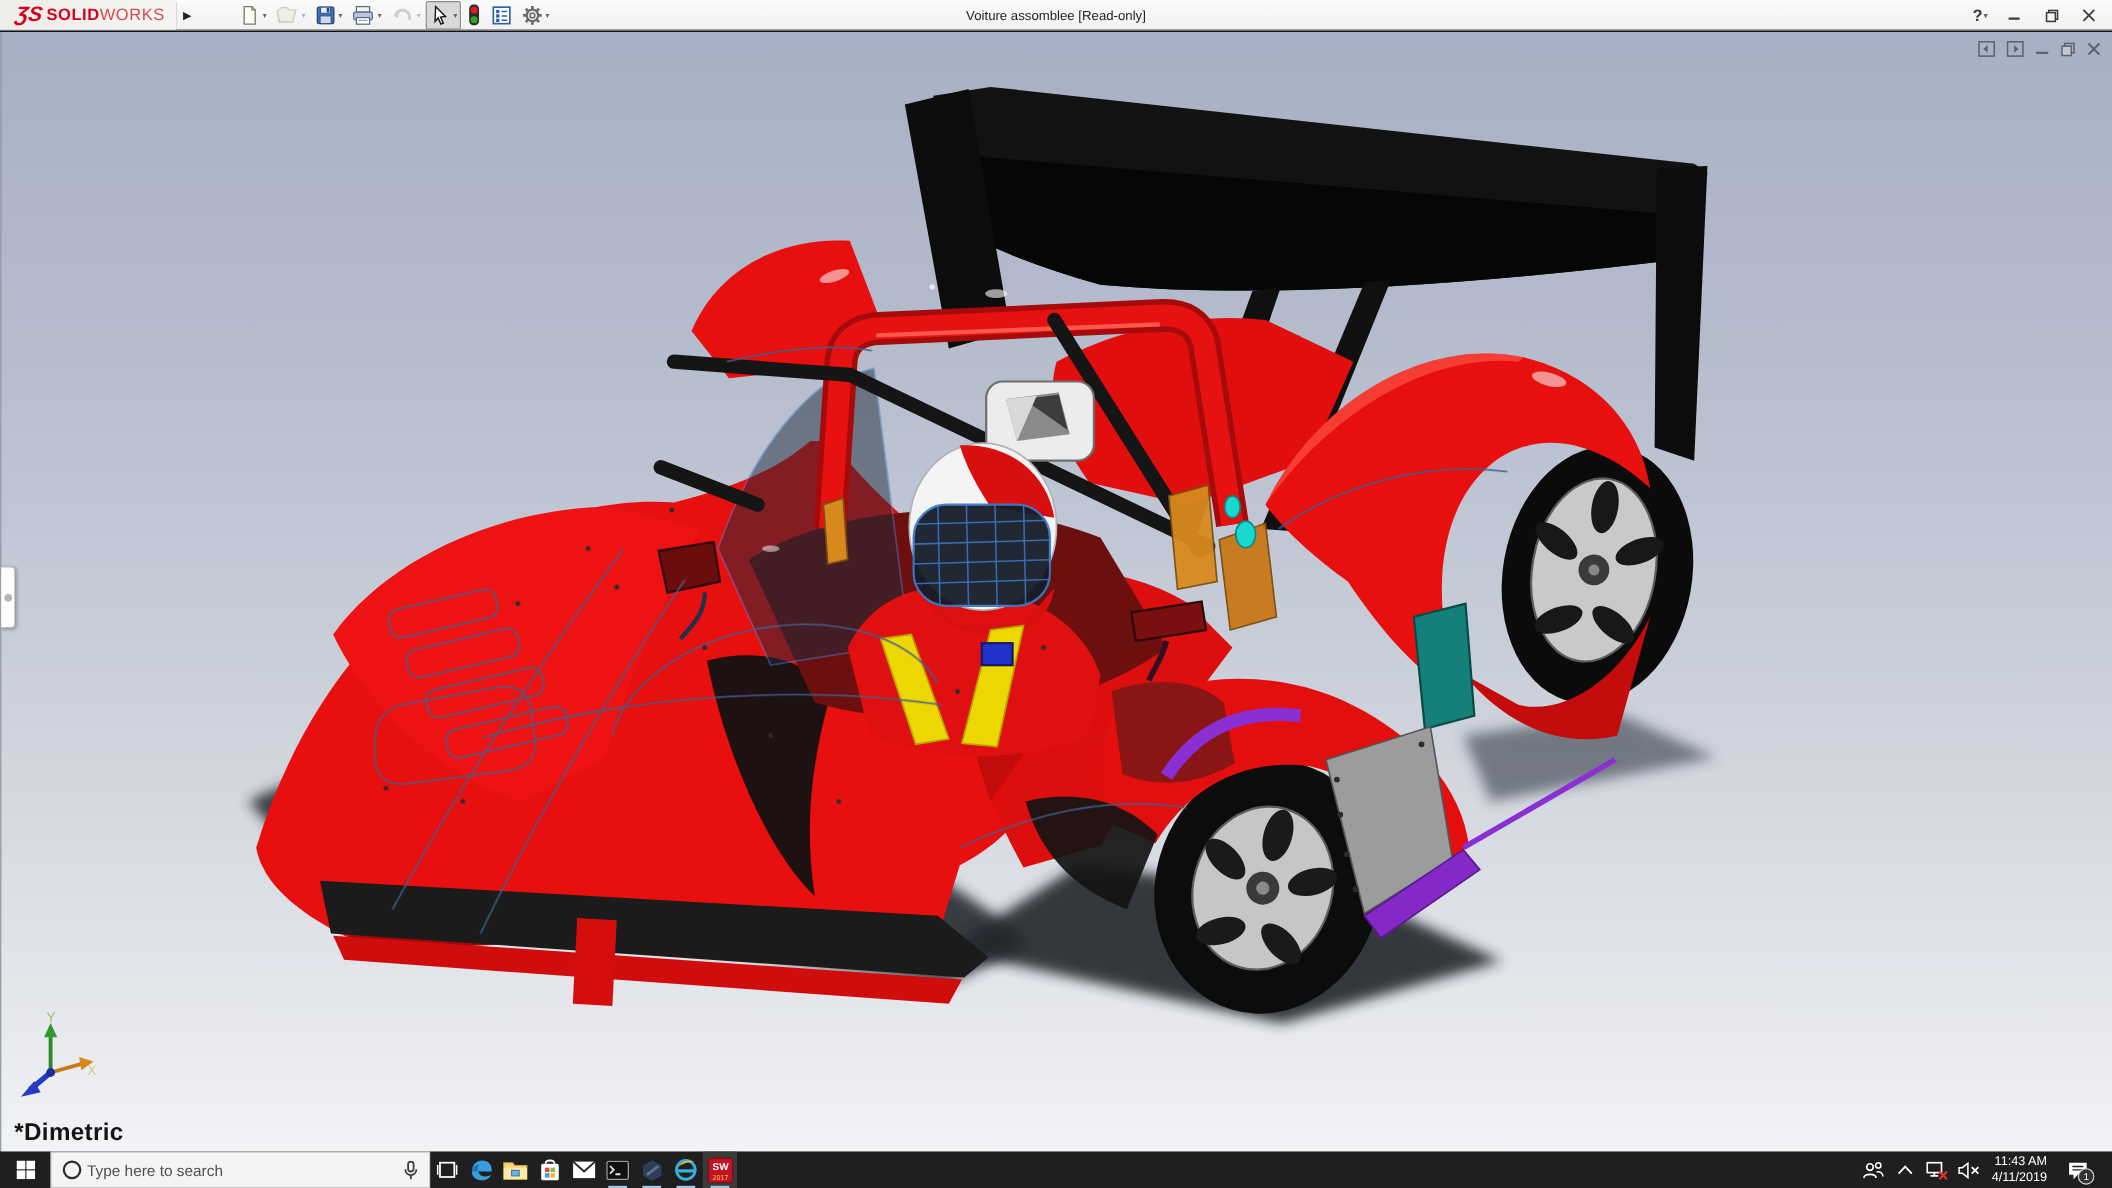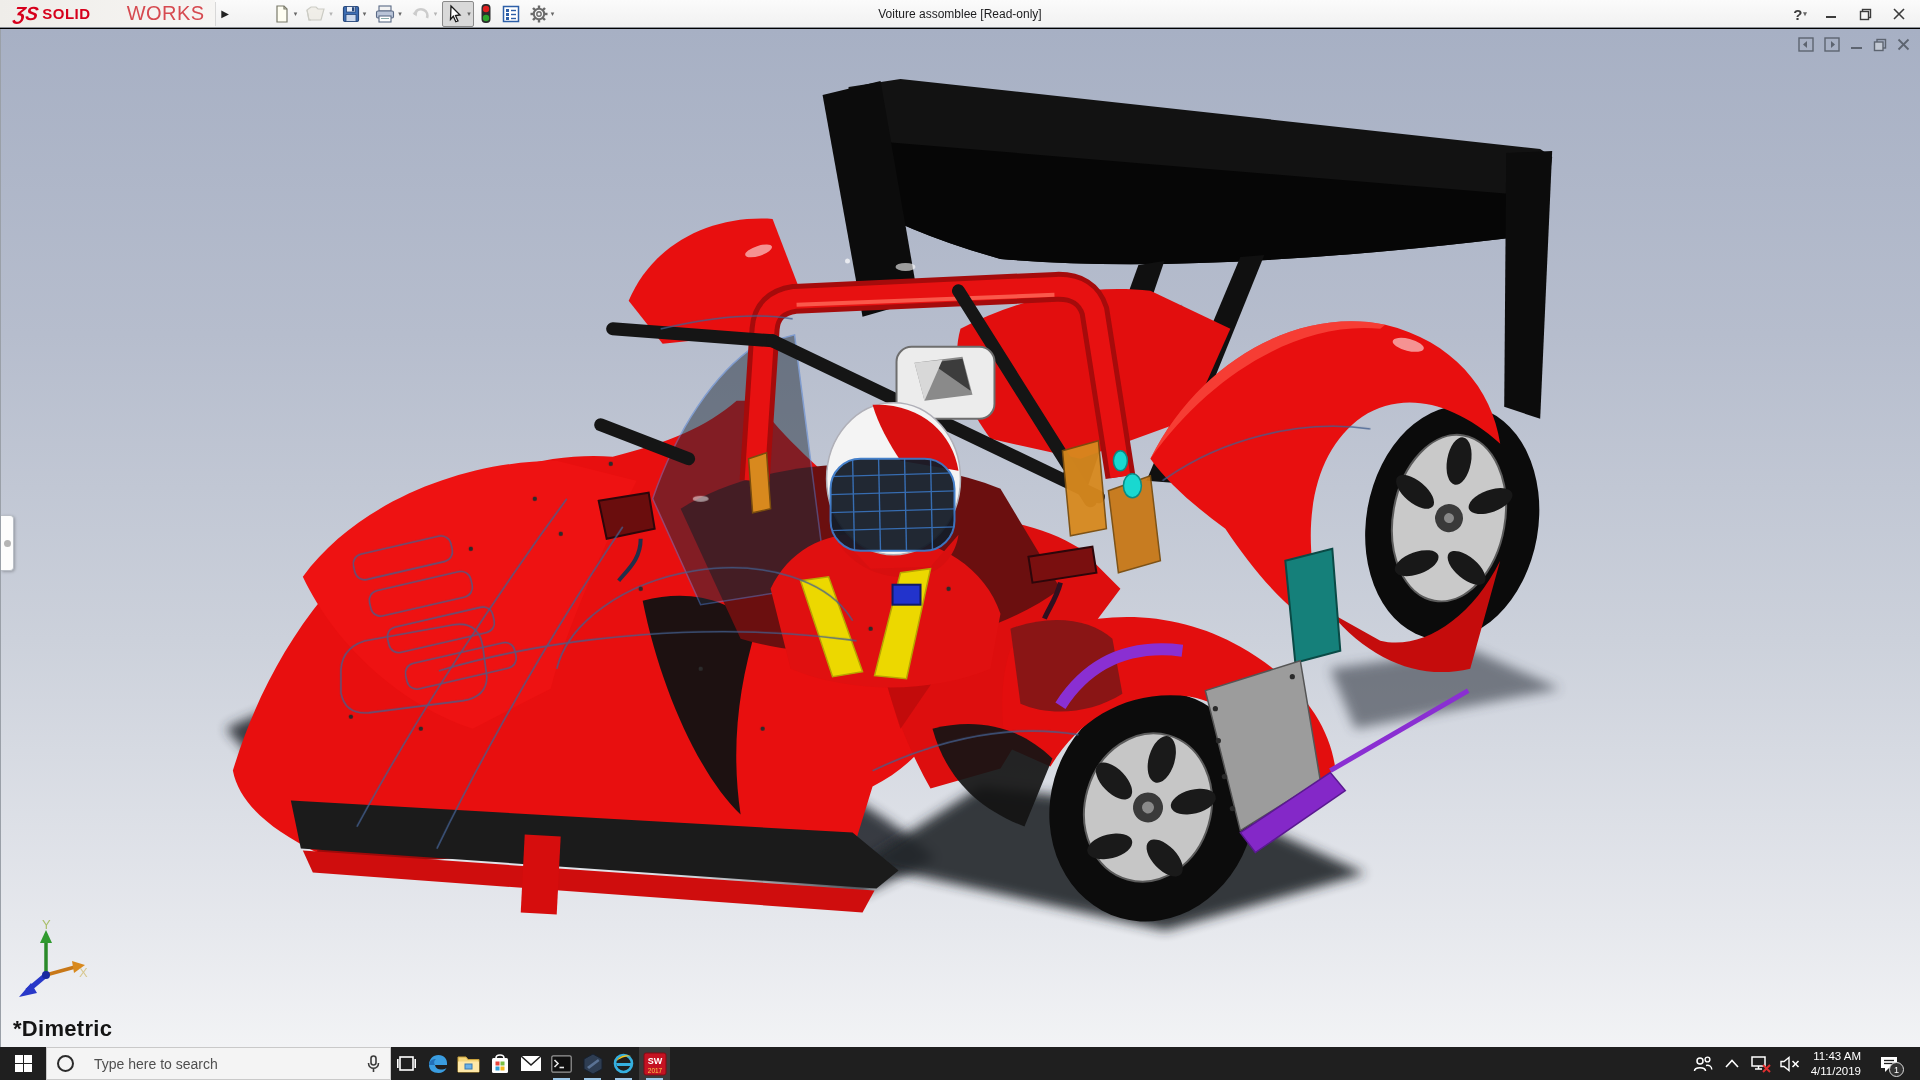--- a/index.html
+++ b/index.html
@@ -8,21 +8,21 @@
 
   
   .titlebar { position:absolute; top:0; left:0; width:1920px; height:28px;
     background:linear-gradient(#fbfbfb,#f1f1f1); border-bottom:1px solid #8a8f96;
     display:flex; align-items:center; z-index:30; }
   .logo { display:flex; align-items:baseline; padding:0 10px 0 14px; height:100%;
     align-items:center; background:linear-gradient(90deg,#efede9,#f6f5f3); }
   .logo .mark { color:#d6001c; font-size:19px; font-weight:bold; font-style:italic;
     margin-right:4px; transform:skewX(-8deg); }
   .logo .solid { color:#d6001c; font-size:15px; font-weight:800; letter-spacing:.5px; }
-  .logo .works { color:#d64a50; font-size:20px; font-weight:400; letter-spacing:.5px;margin-left:36px; }
+  .logo .works { color:#d64a50; font-size:15px; font-weight:400; letter-spacing:.5px; }
   .flyout { width:20px; height:24px; display:flex; align-items:center; justify-content:center;
     border-left:1px solid #d8d8d8; color:#222; font-size:10px; cursor:pointer; }
   .tools { display:flex; align-items:center; margin-left:34px; gap:2px; }
   .tool { display:flex; align-items:center; padding:1px 2px; border:1px solid transparent;
     border-radius:2px; height:26px; }
   .tool.active { background:#d9d9d9; border-color:#8a8a8a; }
   .tool .caret { font-size:7px; color:#666; margin-left:2px; }
   .tool svg { display:block; }
   .tool.disabled { opacity:.45; }
   .tb-title { position:absolute; left:0; right:0; text-align:center; font-size:12px;
@@ -49,21 +49,21 @@
   .view-label { position:absolute; left:12px; bottom:5px; font-size:22px; font-weight:bold;
     color:#141414; z-index:6; letter-spacing:.3px; }
   .triad { position:absolute; left:8px; bottom:46px; z-index:6; }
   .model-svg { position:absolute; inset:0; }
 
   
   .taskbar { position:absolute; left:0; bottom:0; width:1920px; height:33px;
     background:#1f1f1f; display:flex; align-items:stretch; z-index:40; }
   .start { width:46px; display:flex; align-items:center; justify-content:center; }
   .searchbox { width:345px; background:#f4f4f4; border:1px solid #c9c9c9;
-    display:flex; align-items:center; padding:0 10px; gap:20px; }
+    display:flex; align-items:center; padding:0 10px; gap:5px; }
   .searchbox .ring { width:17px; height:17px; border:2.5px solid #2b2b2b; border-radius:50%; }
   .searchbox .ph { font-size:14px; color:#4f4f4f; flex:1; }
   .tb-icons { display:flex; align-items:stretch; }
   .tbi { width:31px; display:flex; align-items:center; justify-content:center;
     position:relative; }
   .tbi.running::after { content:""; position:absolute; left:7px; right:7px; bottom:0;
     height:2.5px; background:#9cc7e8; }
   .tbi.active-app { background:#3a3a3a; }
   .tray { margin-left:auto; display:flex; align-items:center; gap:1px; padding-right:12px; }
   .tray-ic { width:28px; height:33px; display:flex; align-items:center; justify-content:center; }

